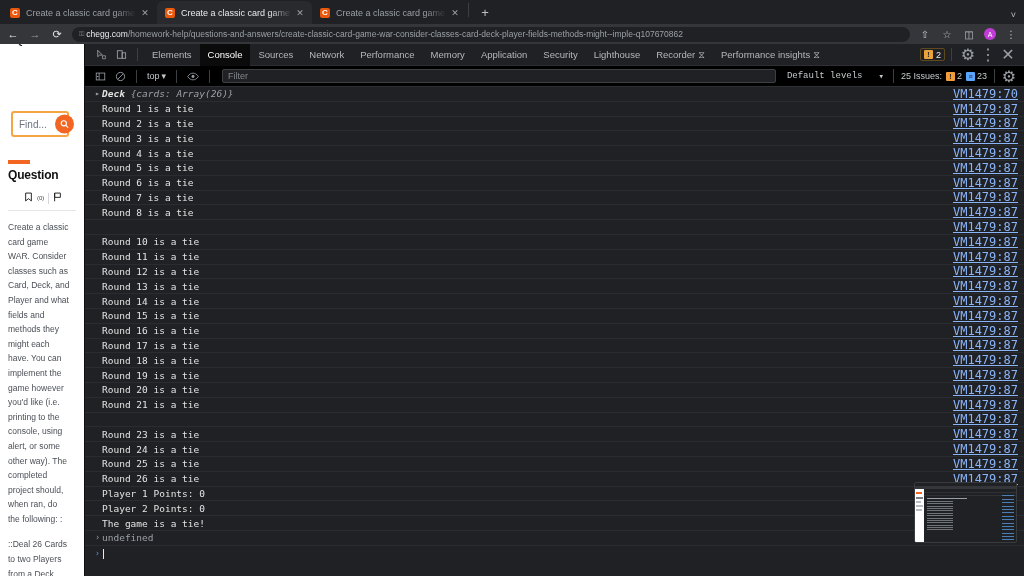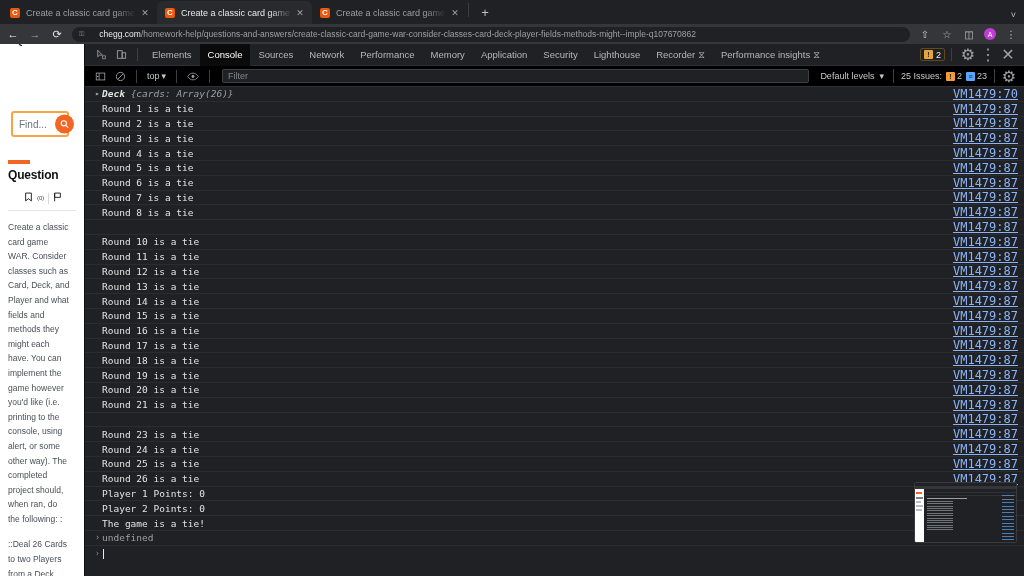--- a/index.html
+++ b/index.html
@@ -63,21 +63,21 @@
 
   .omnibar {
     height: 20px; background: #35363a;
     display: flex; align-items: center;
     padding: 0 6px; gap: 8px;
   }
   .navbtn { color: #9aa0a6; font-size: 11px; width: 14px; text-align: center; flex: none; }
   .navbtn.enabled { color: #e8eaed; }
   .urlbox {
     flex: 1; height: 15px; background: #202124; border-radius: 8px;
-    display: flex; align-items: center; padding: 0 7px; gap: 15px;
+    display: flex; align-items: center; padding: 0 7px; gap: 2px;
     overflow: hidden;
   }
   .lockicon { font-size: 7px; color: #9aa0a6; flex: none; }
   .urltext {
     font-size: 8.5px; color: #9aa0a6; white-space: nowrap; overflow: hidden;
   }
   .urltext b { color: #e8eaed; font-weight: normal; }
   .omni-icon {
     color: #bdc1c6; font-size: 10px; flex: none; width: 14px; text-align: center;
   }
@@ -176,22 +176,22 @@
   .ctx-sel {
     font-size: 9px; color: #c5c8ca; display: flex; align-items: center; gap: 2px;
     padding: 0 4px;
   }
   .filter-input {
     flex: 1; height: 14px; background: #202124; border: 1px solid #3c4043;
     border-radius: 2px; margin: 0 6px; display: flex; align-items: center;
     padding: 0 5px; font-size: 9px; color: #80868b;
   }
   .levels {
-    font-size: 9px; color: #c5c8ca; display: flex; align-items: center; gap: 5px;
-    padding: 0 5px; white-space: nowrap;
+    font-size: 9px; color: #c5c8ca; display: flex; align-items: center; gap: 16px;
+    padding: 0 5px; white-space: nowrap; font-family: Liberation Mono, monospace;
   }
   .issues {
     display: flex; align-items: center; gap: 4px; font-size: 9px; color: #c5c8ca;
     border-left: 1px solid #3c4043; border-right: 1px solid #3c4043;
     padding: 0 7px; margin: 0 4px; height: 14px; white-space: nowrap;
   }
   .iss-chip { display: flex; align-items: center; gap: 2px; }
   .iss-sq { width: 9px; height: 9px; border-radius: 1px; display:flex; align-items:center; justify-content:center; font-size:7px; color:#202124; font-weight:bold; line-height:1;}
   .iss-warn { background: #f29d38; }
   .iss-info { background: #58a6ff; }

